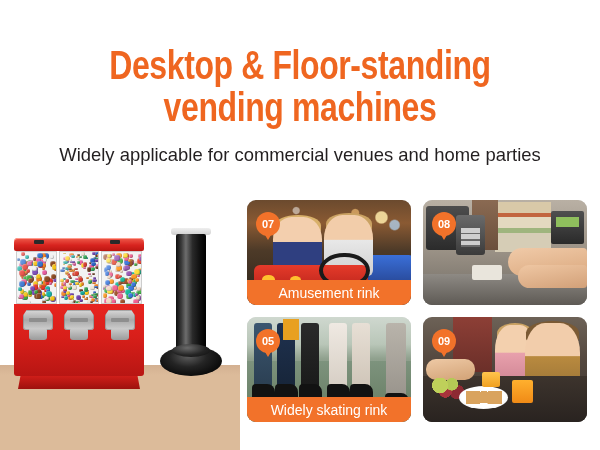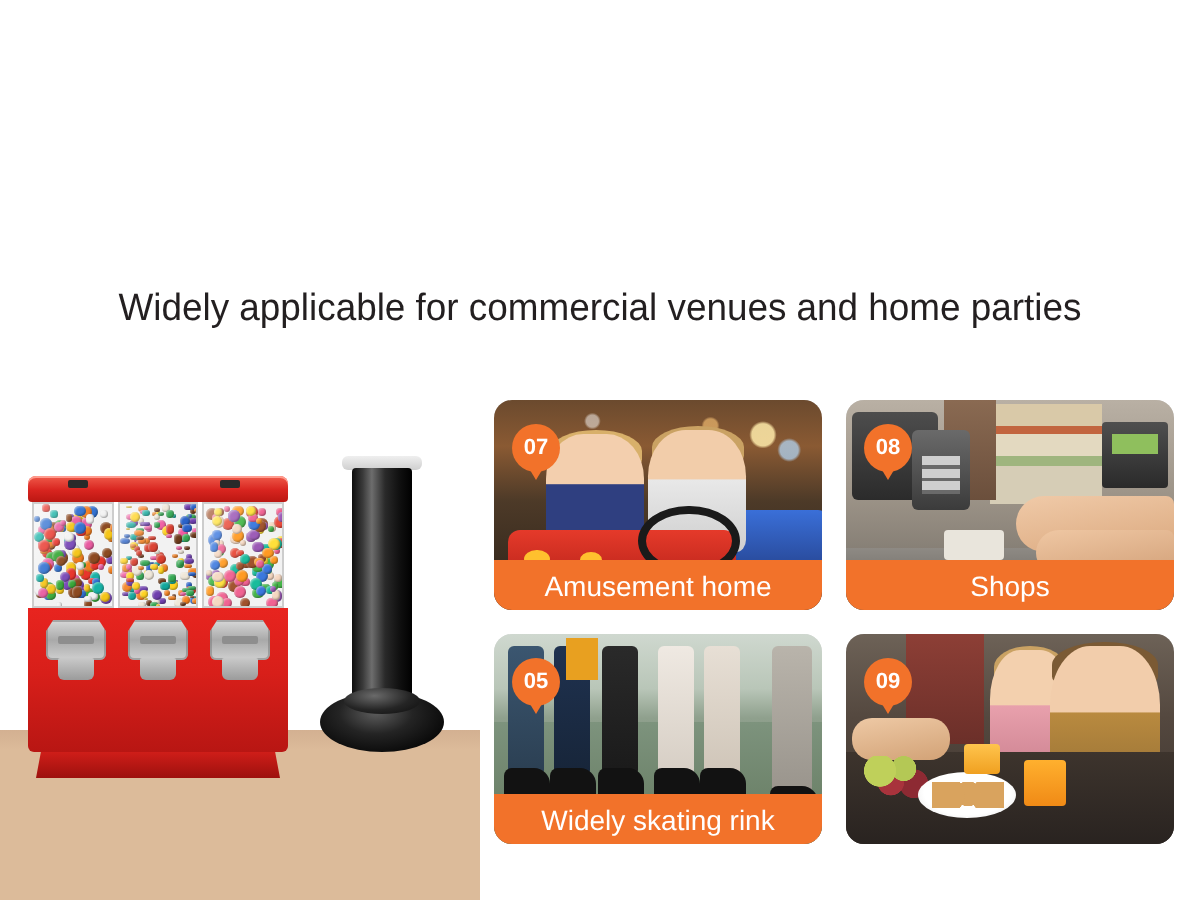--- a/index.html
+++ b/index.html
@@ -369,20 +369,24 @@
   .c4-juice { left:54%; top:60%; width:13%; height:22%;
     background: linear-gradient(180deg,#ffb02e 0%,#f08a16 100%); border-radius:2px; }
   .c4-juice2 { left:36%; top:52%; width:11%; height:15%;
     background: linear-gradient(180deg,#ffc44d 0%,#f0a020 100%); border-radius:2px; }
 </style>
 </head>
 <body>
 
 <div id="page">
 
+  <div class="headline">
+    <span class="headline-line">Desktop &amp; Floor-standing</span>
+    <span class="headline-line">vending machines</span>
+  </div>
   <div class="subtitle">Widely applicable for commercial venues and home parties</div>
 
   <div class="scene">
     <div class="floor"></div>
     <div class="floor-shade"></div>
 
     <div class="machine">
       <div class="m-lid">
         <span class="m-lid-knob k1"></span>
         <span class="m-lid-knob k2"></span>
@@ -816,40 +820,39 @@
         <span class="ph c1-hair1"></span>
         <span class="ph c1-kid1"></span>
         <span class="ph c1-hair2"></span>
         <span class="ph c1-kid2"></span>
         <span class="ph c1-car"></span>
         <span class="ph c1-wheel"></span>
         <span class="ph c1-yellow"></span>
         <span class="ph c1-yellow2"></span>
       </div>
       <div class="card-badge">07</div>
-      <div class="card-label">Amusement home</div>
+      <div class="card-label">Amusement rink</div>
     </div>
 
     <div class="card">
       <div class="card-photo">
         <span class="ph c2-bg"></span>
         <span class="ph c2-shelf"></span>
         <span class="ph c2-person"></span>
         <span class="ph c2-reg"></span>
         <span class="ph c2-regscr"></span>
         <span class="ph c2-term"></span>
         <span class="ph c2-term2"></span>
         <span class="ph c2-keys"></span>
         <span class="ph c2-counter"></span>
         <span class="ph c2-arm"></span>
         <span class="ph c2-arm2"></span>
         <span class="ph c2-pkg"></span>
       </div>
       <div class="card-badge">08</div>
-      <div class="card-label">Shops</div>
     </div>
 
     <div class="card">
       <div class="card-photo">
         <span class="ph c3-bg"></span>
         <span class="ph c3-floor"></span>
         <span class="ph c3-leg" style="left:4%;width:11%;background:linear-gradient(180deg,#3b5670 0%,#2b3f52 100%);"></span>
         <span class="ph c3-skate" style="left:3%;width:14%;"></span>
         <span class="ph c3-wheels" style="left:3%;width:14%;"></span>
         <span class="ph c3-leg" style="left:18%;width:11%;background:linear-gradient(180deg,#1f3250 0%,#172539 100%);"></span>

